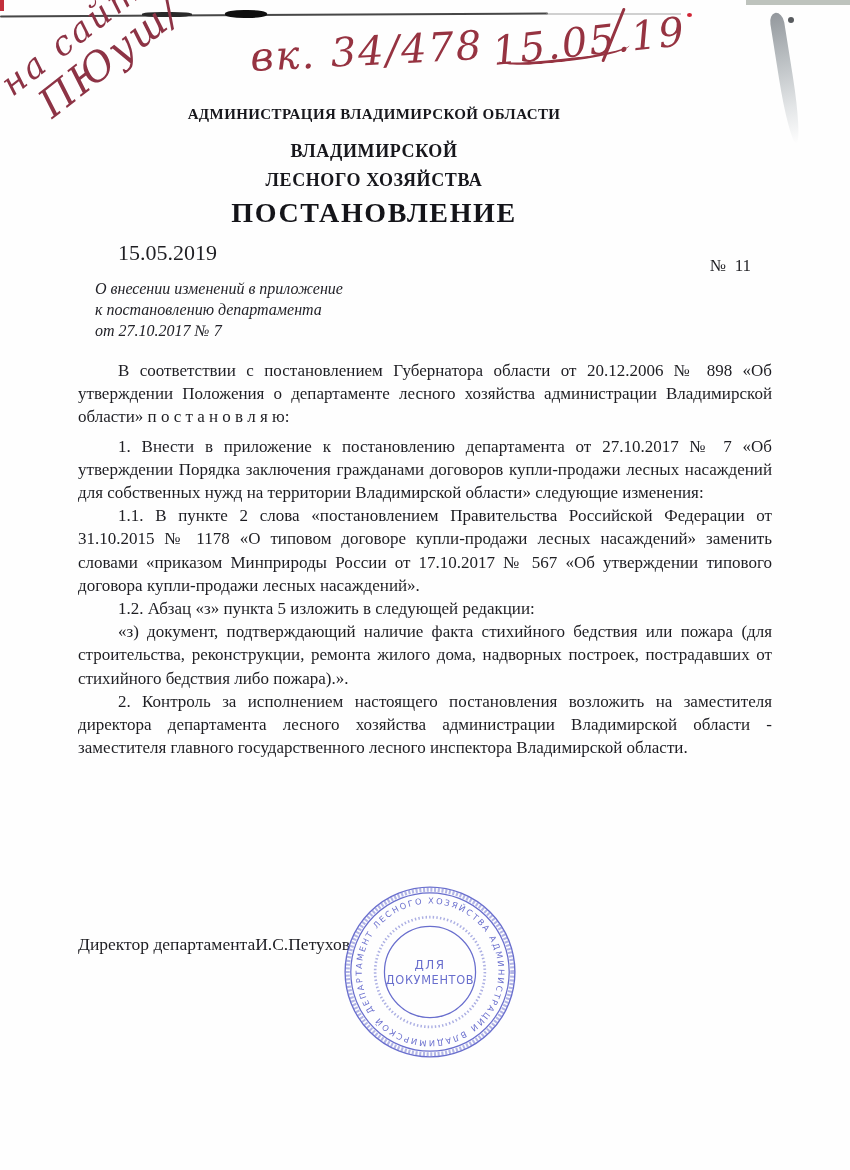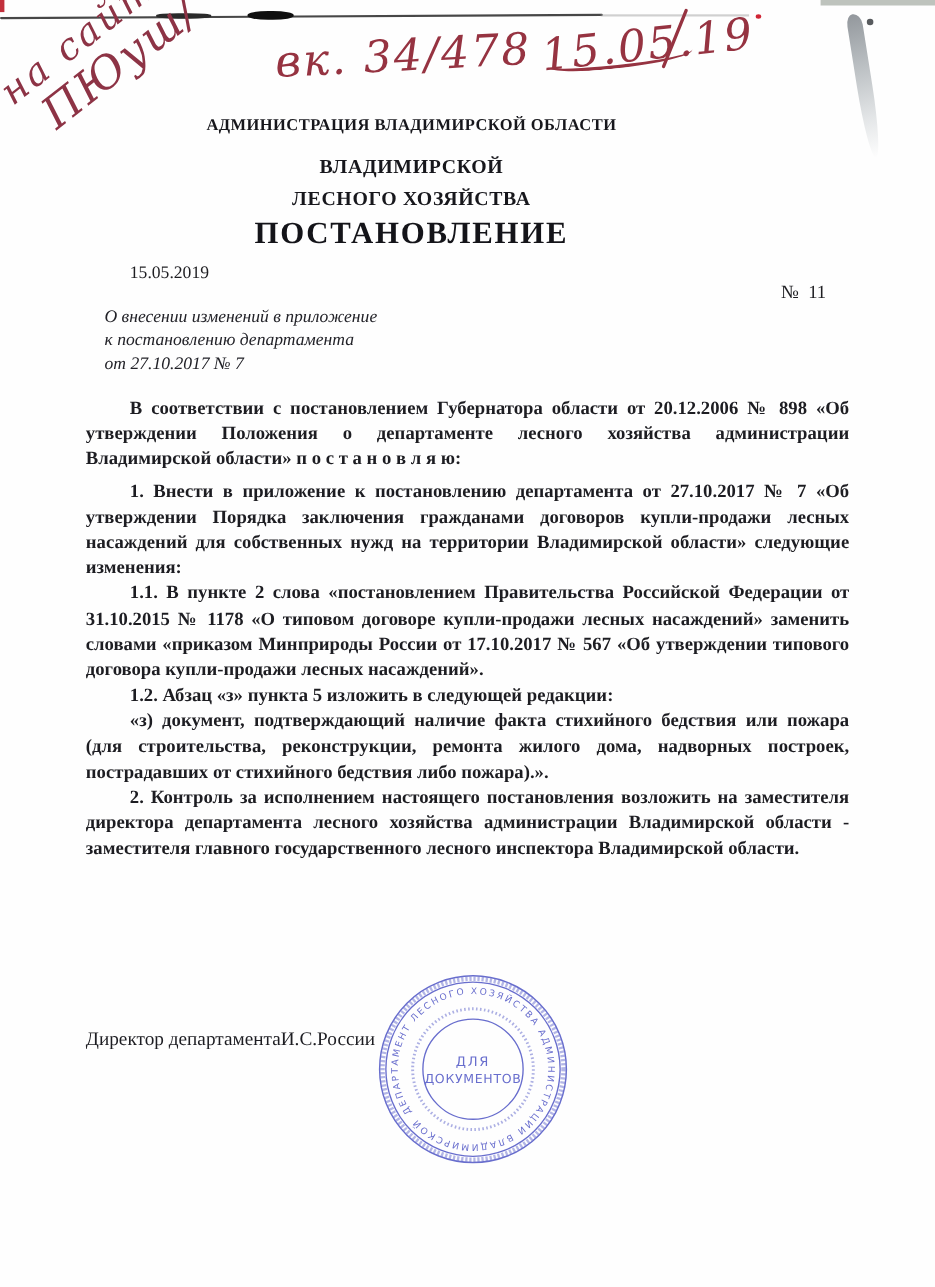--- a/index.html
+++ b/index.html
@@ -46,28 +46,28 @@
   .date-flick { position: absolute; left: 612px; top: 6px; width: 3px; height: 58px;
     background: #963341; transform: rotate(22deg); border-radius: 2px; }
   .date-swoosh { position: absolute; left: 498px; top: 44px; width: 132px; height: 18px;
     border-bottom: 3px solid #963341; border-radius: 0 0 70% 40%; transform: rotate(-5deg); }
   
   .center-text { position: absolute; left: 0; width: 748px; text-align: center; }
   .org-name { top: 106px; font-size: 15px; font-weight: bold; letter-spacing: .4px; color: #17171c; }
   .dept-1 { top: 141px; font-size: 18px; font-weight: bold; letter-spacing: .6px; color: #17171c; }
   .dept-2 { top: 170px; font-size: 18px; font-weight: bold; letter-spacing: .6px; color: #17171c; }
   .doc-type { top: 197px; font-size: 28px; font-weight: bold; letter-spacing: 1.6px; color: #141419; }
-  .meta-date { position: absolute; left: 118px; top: 240px; font-size: 16px; }
+  .meta-date { position: absolute; left: 118px; top: 240px; font-size: 22px; }
   .meta-number { position: absolute; left: 710px; top: 256px; font-size: 17px; white-space: pre; }
   .subject { position: absolute; left: 95px; top: 278px; font-size: 16px; font-style: italic;
     line-height: 21px; color: #222228; }
   
   .doc-body { position: absolute; left: 78px; top: 359px; width: 694px;
     font-size: 17px; line-height: 23.2px; text-align: justify; color: #1d1d22; }
-  .doc-body p { text-indent: 40px; margin: 0; font-weight: bold; }
+  .doc-body p { text-indent: 40px; margin: 0; }
   .doc-body p.gap-sm { margin-top: 6px; }
   .doc-body p.gap-lg { margin-top: 0; }
   
   .sig-row { position: absolute; left: 78px; top: 934px; width: 694px;
     display: flex; justify-content: flex-start; font-size: 17.5px; color: #1d1d22; }
   
   .stamp { position: absolute; left: 342px; top: 884px; width: 176px; height: 176px;
     opacity: .85; }
 </style>
 </head>
@@ -112,21 +112,21 @@
     <p>В соответствии с постановлением Губернатора области от 20.12.2006  № 898 «Об утверждении Положения о департаменте лесного хозяйства администрации Владимирской области»  п о с т а н о в л я ю:</p>
     <p class="gap-sm">1. Внести в приложение к постановлению  департамента от 27.10.2017 № 7 «Об утверждении Порядка заключения гражданами договоров купли-продажи лесных насаждений для собственных нужд на территории Владимирской области» следующие изменения:</p>
     <p>1.1. В пункте 2 слова «постановлением Правительства Российской Федерации от 31.10.2015 № 1178 «О типовом договоре купли-продажи лесных насаждений» заменить словами «приказом Минприроды России от 17.10.2017 № 567 «Об утверждении типового договора купли-продажи лесных насаждений».</p>
     <p>1.2. Абзац  «з» пункта 5 изложить в следующей редакции:</p>
     <p>«з) документ, подтверждающий наличие факта стихийного бедствия или пожара (для строительства, реконструкции, ремонта жилого дома, надворных построек, пострадавших от стихийного бедствия либо пожара).».</p>
     <p class="gap-lg">2. Контроль за исполнением настоящего постановления возложить на заместителя директора департамента лесного хозяйства администрации Владимирской области - заместителя главного государственного лесного инспектора Владимирской области.</p>
   </div>
 
   <div class="sig-row">
     <span>Директор департамента</span>
-    <span>И.С.России</span>
+    <span>И.С.Петухов</span>
   </div>
 
   <svg class="stamp" viewBox="0 0 170 170">
     <defs>
       <path id="ringPath" d="M 85 19 A 66 66 0 1 1 84.99 19" fill="none"></path>
     </defs>
     <g stroke="#4f55c5" fill="none">
       <circle cx="85" cy="85" r="82" stroke-width="1.3"></circle>
       <circle cx="85" cy="85" r="79.5" stroke-width="4" stroke-dasharray="2 1.6" opacity="0.5"></circle>
       <circle cx="85" cy="85" r="76.5" stroke-width="1.2"></circle>

